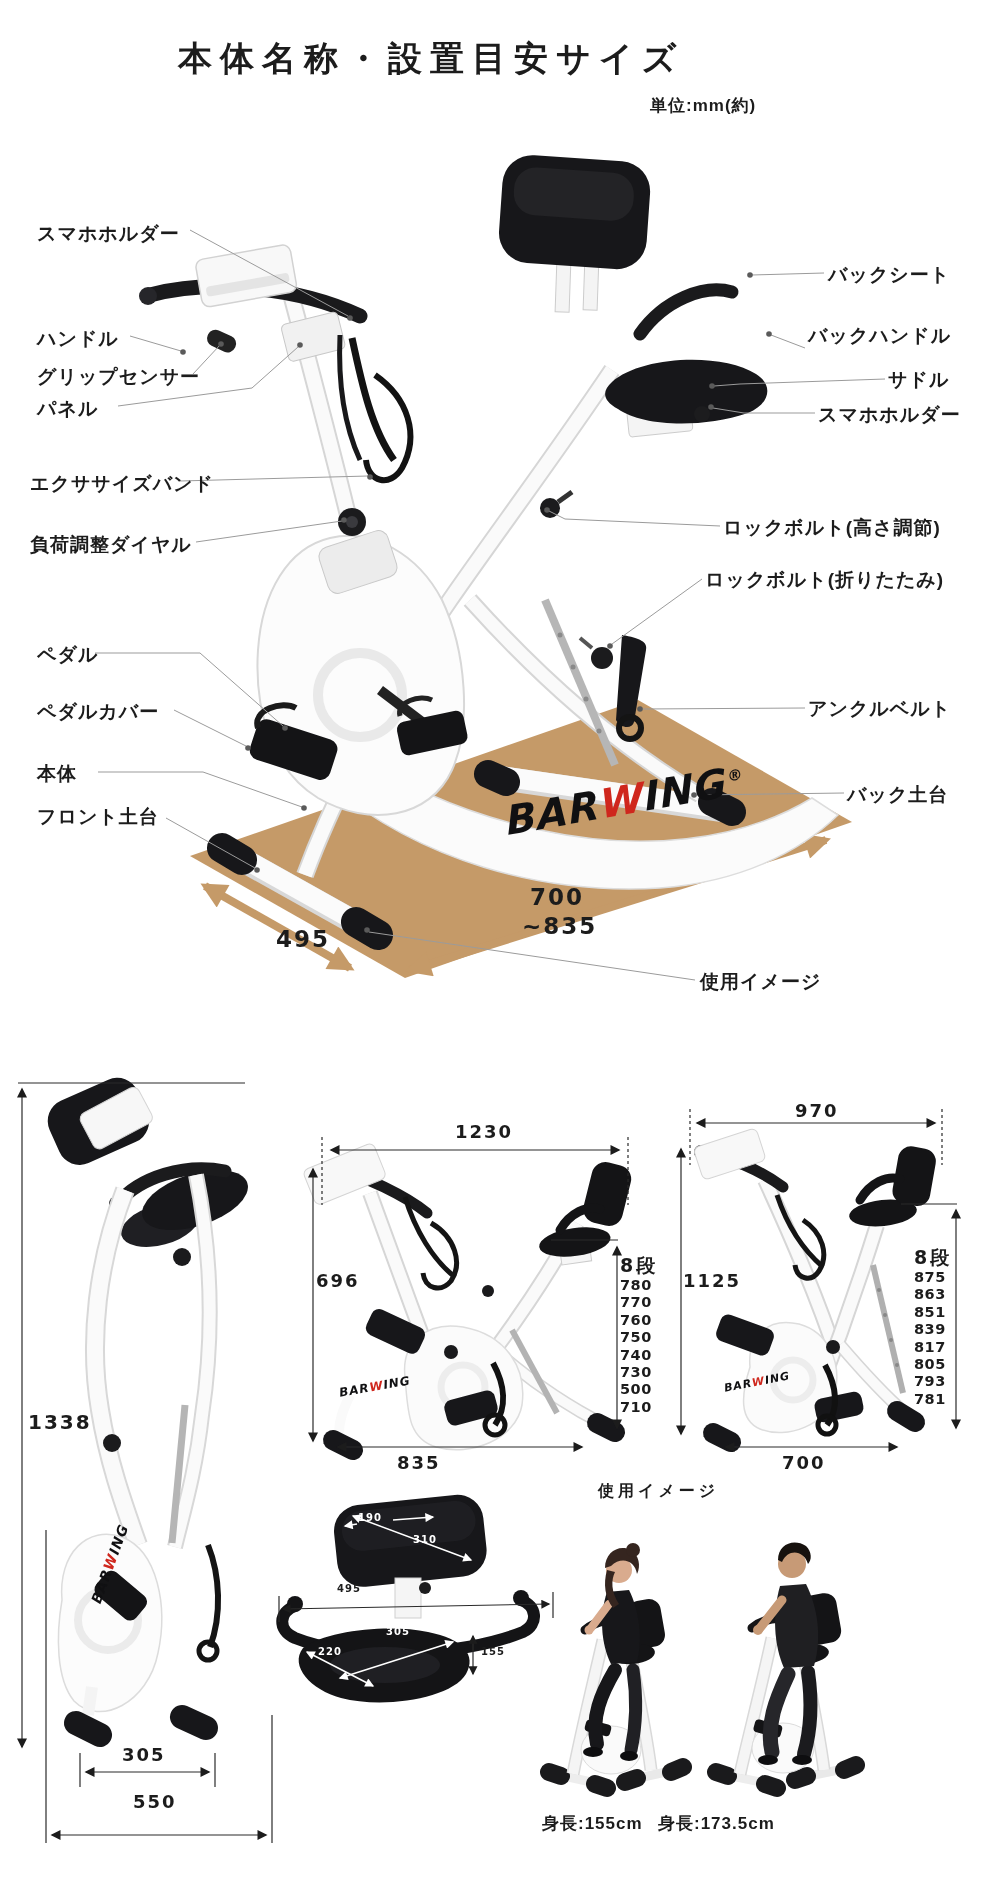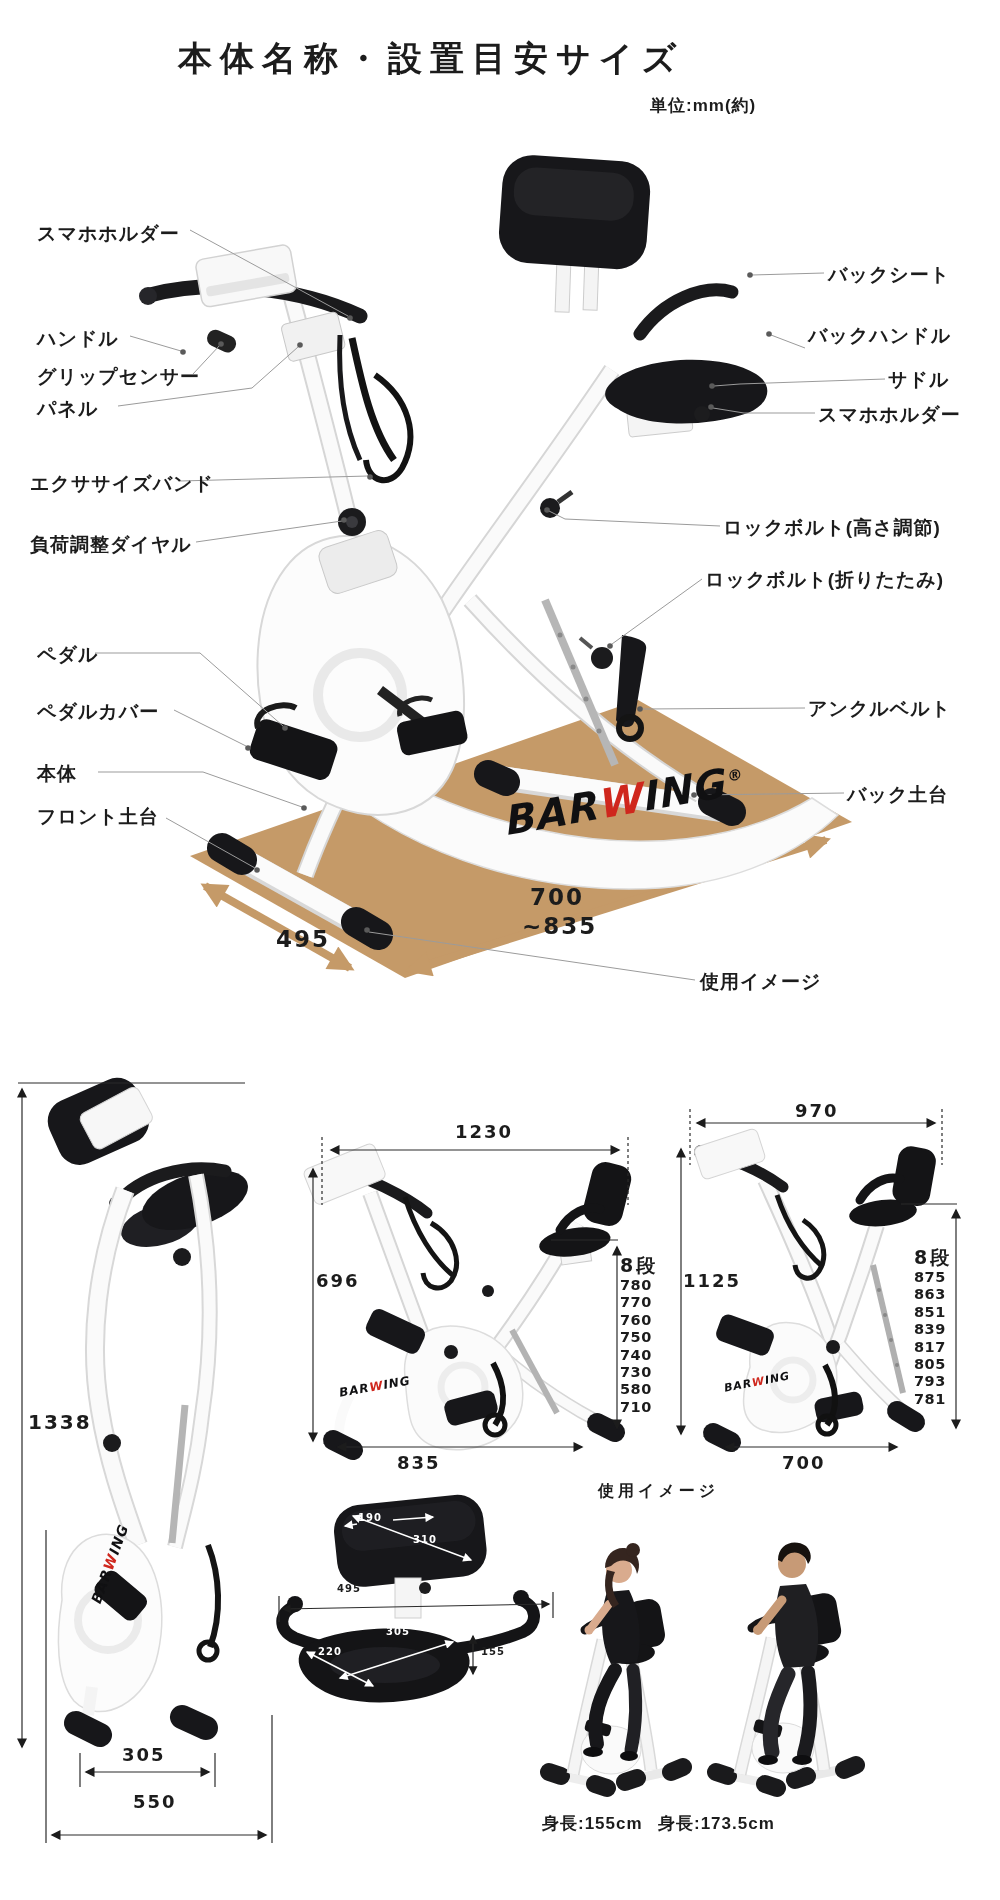--- a/index.html
+++ b/index.html
@@ -361,21 +361,21 @@
   <div class="abs n f18" style="left:316px;top:1270px">696</div>
   <div class="abs n f18" style="left:397px;top:1452px">835</div>
   <div class="abs stage" style="left:620px;top:1256px">
     <div class="h">8段</div>
     <div class="v">780</div>
     <div class="v">770</div>
     <div class="v">760</div>
     <div class="v">750</div>
     <div class="v">740</div>
     <div class="v">730</div>
-    <div class="v">580</div>
+    <div class="v">500</div>
     <div class="v">710</div>
   </div>
 
   <svg class="abs" style="left:665px;top:1095px" width="335" height="385" viewBox="0 0 335 385">
     <defs>
       <marker id="mD1" markerUnits="userSpaceOnUse" markerWidth="12" markerHeight="10" viewBox="0 0 10 10" refX="8.5" refY="5" orient="auto-start-reverse">
         <path d="M0,0 L10,5 L0,10 Z" fill="#1c1c1c"></path>
       </marker>
     </defs>
     <g>

